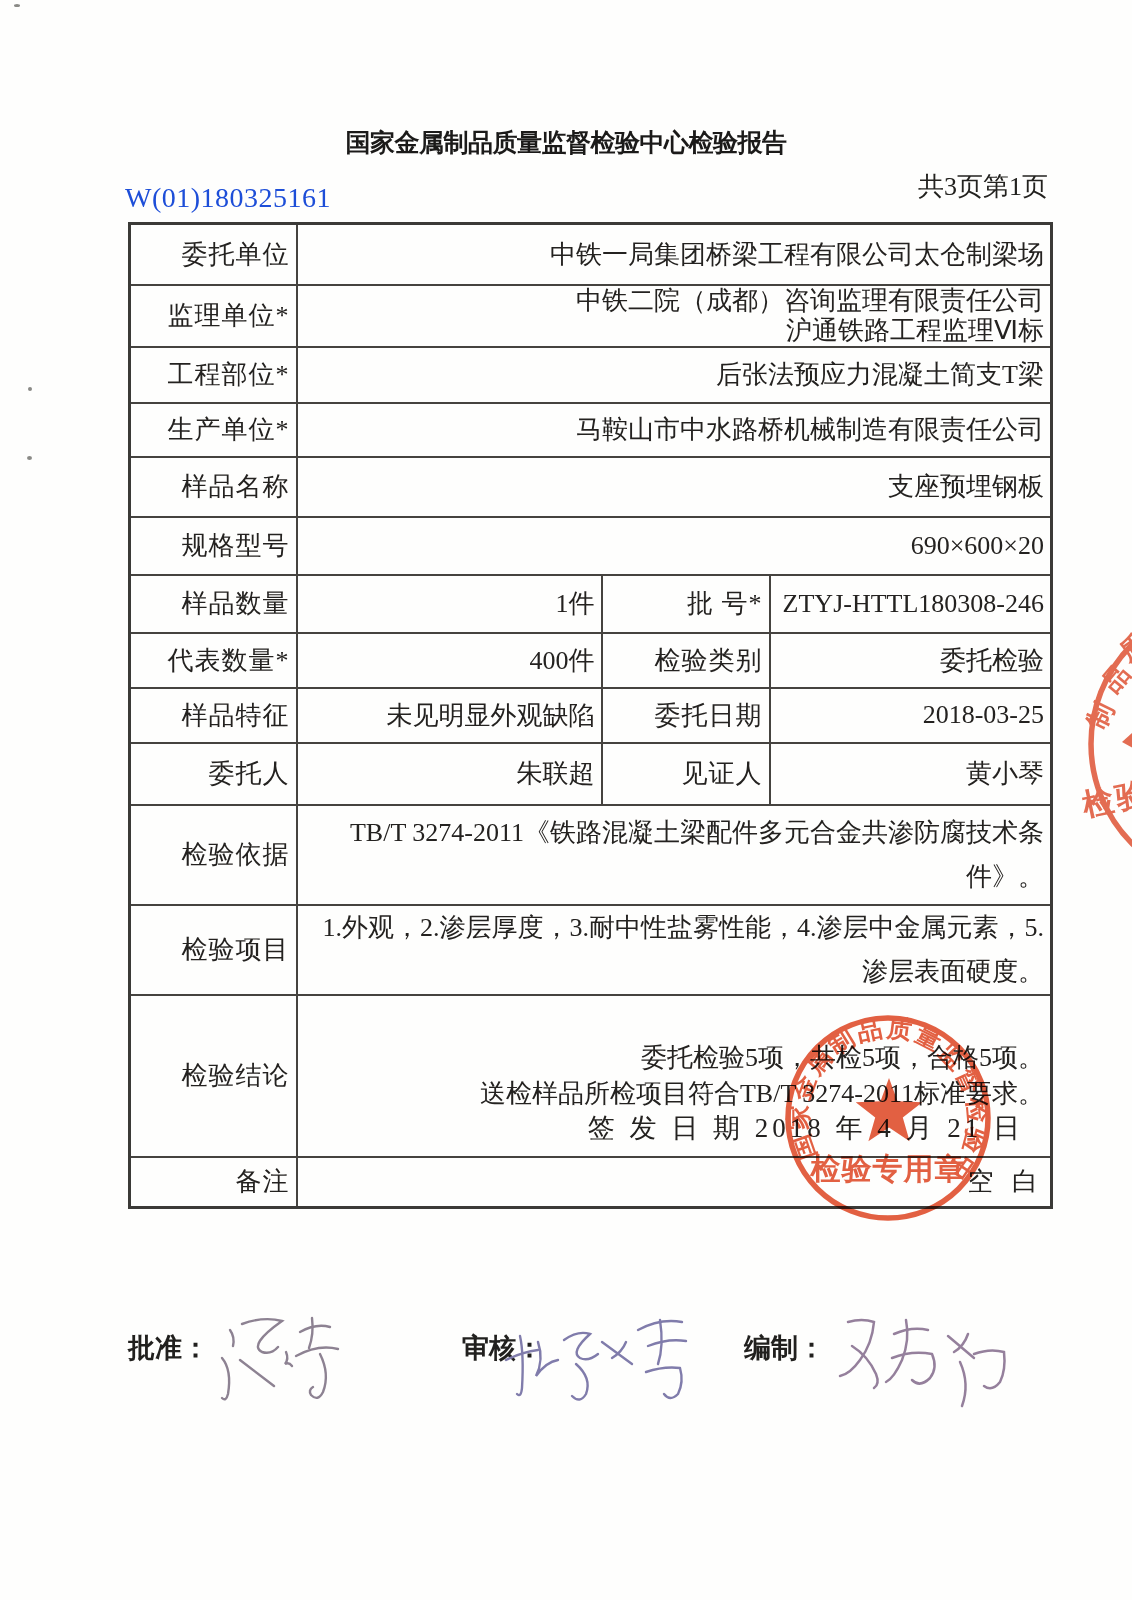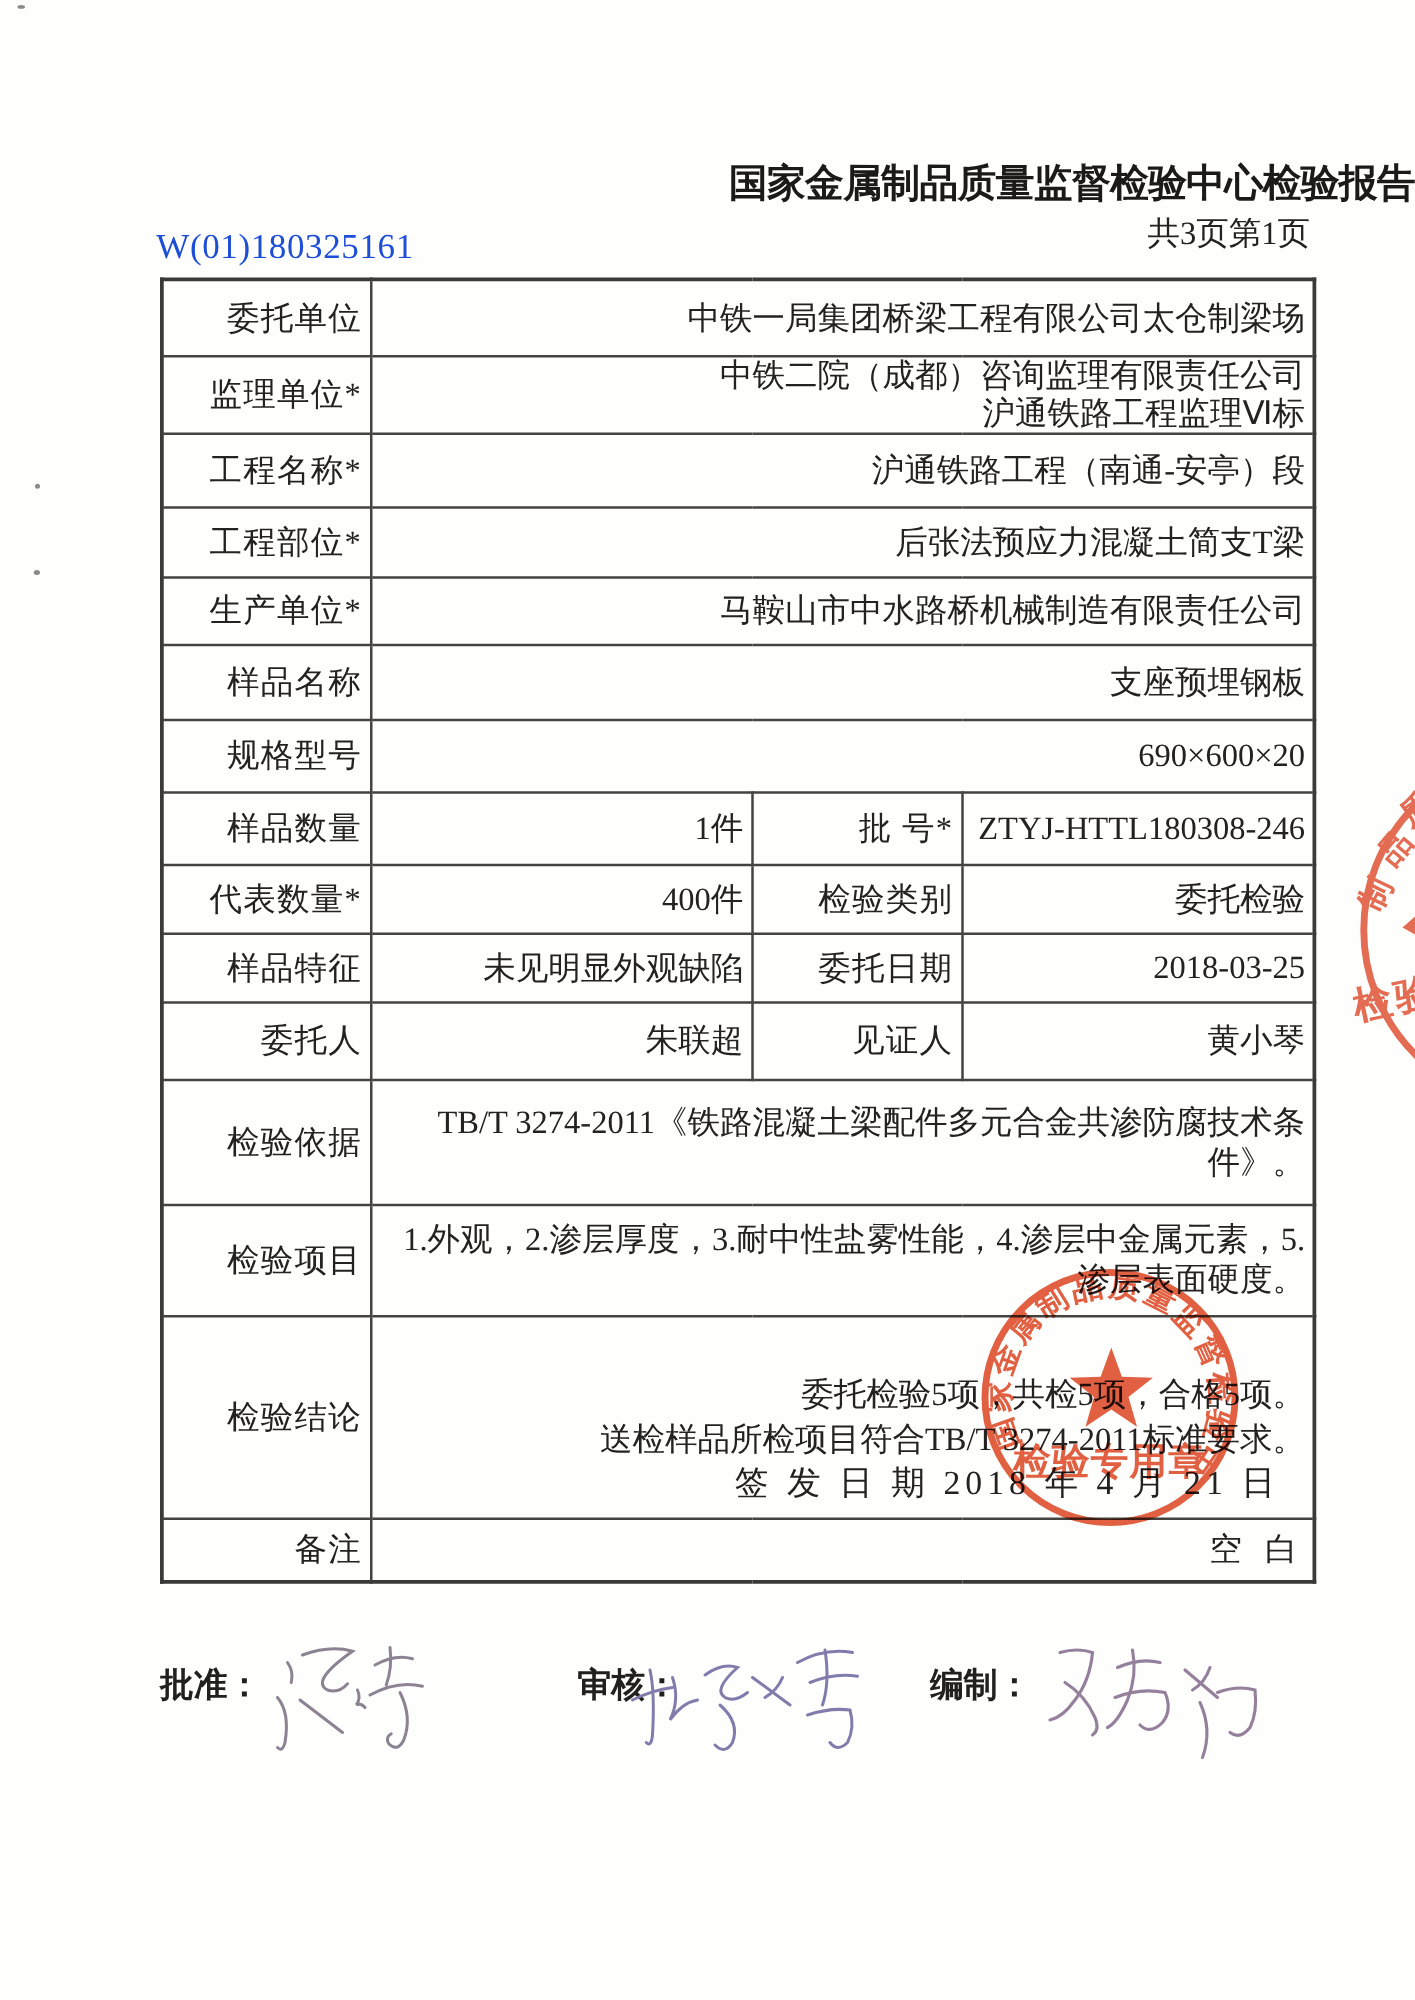--- a/index.html
+++ b/index.html
@@ -9,23 +9,23 @@
     font-family:"Liberation Serif", serif;
     color:#1f1e1d;
     position:relative;
     overflow:hidden;
   }
   .page{position:absolute;inset:0;background:#fefefd;}
 
   
   .title{
     position:absolute;left:0;top:126px;width:1132px;
-    text-align:right;
+    text-align:center;
     font-family:"Liberation Sans", sans-serif;
-    font-weight:bold;font-size:31px;letter-spacing:-0.5px;
+    font-weight:bold;font-size:25px;letter-spacing:-0.5px;
     color:#1b1a19;
   }
   .report-no{
     position:absolute;left:125px;top:182px;
     font-size:28px;color:#1d4ed8;letter-spacing:0.5px;
   }
   .page-info{
     position:absolute;right:84px;top:169px;
     font-size:26px;color:#23221f;
   }
@@ -37,21 +37,21 @@
     border:3px solid #3b3a37;
     font-size:26px;color:#242220;
   }
   table.report td{
     border:2px solid #45433f;
     padding:0 6px;
     text-align:right;vertical-align:middle;
     overflow:hidden;
   }
   td.lbl{letter-spacing:1px;}
-  td.val-left{text-align:left;padding-left:24px;padding-right:16px;line-height:32px;}
+  td.val-left{text-align:left;padding-left:24px;padding-right:16px;line-height:44px;}
   .two-line div{line-height:30px;}
   td.concl{position:relative;text-align:left;vertical-align:top;padding-left:24px;padding-top:26px;line-height:36px;margin-top:39px;}
   .issue-date{
     position:absolute;right:26px;bottom:10px;
     letter-spacing:4px;font-size:27px;white-space:nowrap;
   }
 
   
   .stamp-main{
     position:absolute;left:781px;top:1009px;width:214px;height:220px;
@@ -98,24 +98,20 @@
         <tr style="height:61px">
       <td class="lbl">委托单位</td>
       <td colspan="3">中铁一局集团桥梁工程有限公司太仓制梁场</td>
     </tr>
     <tr style="height:60px">
       <td class="lbl">监理单位*</td>
       <td colspan="3" class="two-line">
         <div>中铁二院（成都）咨询监理有限责任公司</div>
         <div>沪通铁路工程监理Ⅵ标</div>
       </td>
-    </tr>
-    <tr style="height:59px">
-      <td class="lbl">工程名称*</td>
-      <td colspan="3">沪通铁路工程（南通-安亭）段</td>
     </tr>
     <tr style="height:56px">
       <td class="lbl">工程部位*</td>
       <td colspan="3">后张法预应力混凝土简支T梁</td>
     </tr>
     <tr style="height:54px">
       <td class="lbl">生产单位*</td>
       <td colspan="3">马鞍山市中水路桥机械制造有限责任公司</td>
     </tr>
     <tr style="height:60px">

